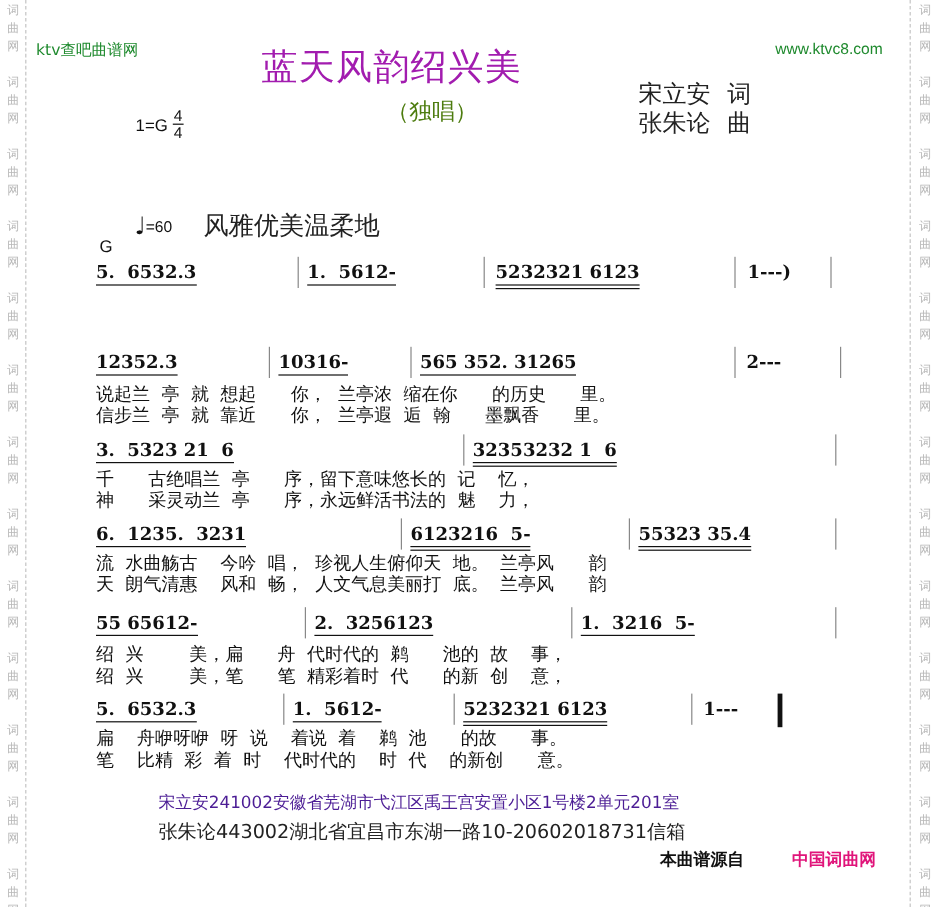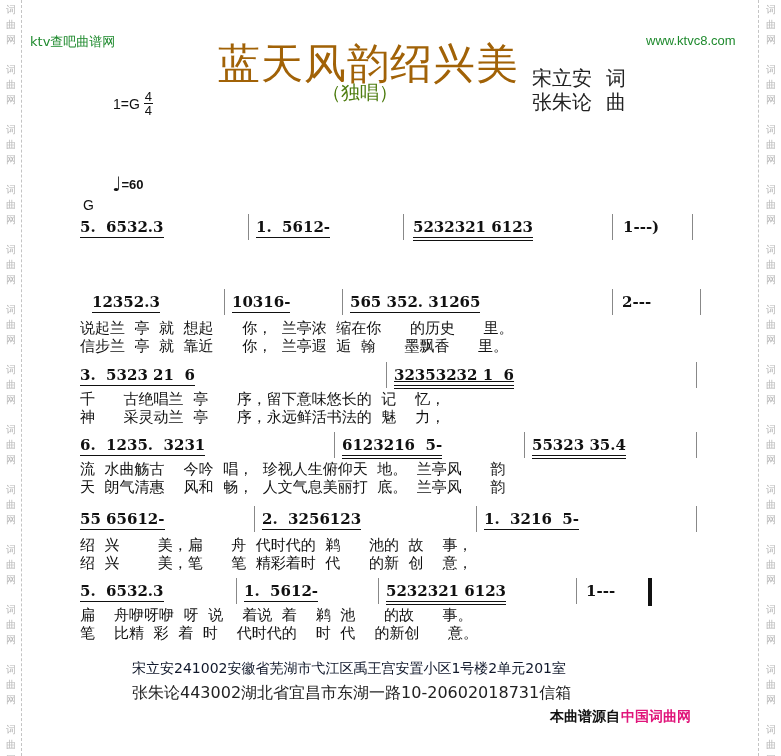--- a/index.html
+++ b/index.html
@@ -14,49 +14,49 @@
   }
   .margin-col .grp { margin-bottom: 15px; display: flex; flex-direction: column; align-items: center; }
   .margin-left { left: 2px; }
   .margin-right { left: 762px; }
   .vline { position: absolute; top: 0; height: 756px; border-left: 1px dashed #c4c4c4; }
   .vline-left { left: 21px; }
   .vline-right { left: 758px; }
 
   .site-left { position: absolute; left: 30px; top: 33px; font-size: 13px; color: #1f8a2e; }
   .site-right { position: absolute; left: 646px; top: 33px; font-size: 13px; color: #1f8a2e; font-family: "Liberation Sans", sans-serif; }
-  .title { position: absolute; left: 218px; top: 36px; font-size: 42px; font-family: "DejaVu Serif", serif; color: #a16207; letter-spacing: 1px; }
+  .title { position: absolute; left: 218px; top: 36px; font-size: 30px; font-family: "DejaVu Serif", serif; color: #a21caf; letter-spacing: 1px; }
   .subtitle { position: absolute; left: 322px; top: 80px; font-size: 19px; font-family: "DejaVu Serif", serif; color: #4d7c0f; }
   .credits { position: absolute; left: 532px; top: 66px; font-size: 20px; font-family: "DejaVu Serif", serif; line-height: 24px; color: #222; }
   .credits .row span { display: inline-block; }
   .credits .role { margin-left: 14px; }
   .key { position: absolute; left: 113px; top: 90px; font-size: 14px; font-family: "Liberation Sans", sans-serif; display: flex; align-items: center; }
   .frac { display: inline-flex; flex-direction: column; align-items: center; margin-left: 4px; line-height: 13px; font-size: 13px; }
   .frac .num { border-bottom: 1px solid #111; padding: 0 1px; }
 
   .tempo { position: absolute; left: 112px; top: 174px; display: flex; align-items: center; }
   .tempo .note { font-size: 20px; line-height: 20px; }
-  .tempo .bpm { font-size: 13px; font-family: "Liberation Sans", sans-serif; margin-right: 26px; font-weight: bold; }
+  .tempo .bpm { font-size: 13px; font-family: "Liberation Sans", sans-serif; margin-right: 26px; }
   .tempo .expr { font-size: 21px; font-family: "DejaVu Sans", sans-serif; color: #222; }
   .chord { position: absolute; left: 83px; top: 197px; font-size: 14px; font-family: "Liberation Sans", sans-serif; }
 
   .staff { position: absolute; left: 80px; width: 610px; }
   .seg { position: absolute; top: 0; white-space: pre; font-family: "DejaVu Serif", serif; font-weight: bold; font-size: 15px; }
   .seg.u1 { border-bottom: 1.5px solid #111; padding-bottom: 1px; }
   .seg.u2 { border-bottom: 4px double #111; padding-bottom: 1px; }
   .bar { position: absolute; top: -4px; width: 1px; height: 26px; background: #888; }
   .bar.final { width: 4px; background: #111; height: 28px; }
   .lyr {
     position: absolute; left: 0; white-space: pre;
     font-family: "DejaVu Serif", serif; font-size: 15px; color: #111; letter-spacing: 0px;
   }
-  .footer1 { position: absolute; left: 132px; top: 660px; font-size: 14px; color: #0f172a; }
+  .footer1 { position: absolute; left: 132px; top: 660px; font-size: 14px; color: #4c1d95; }
   .footer2 { position: absolute; left: 132px; top: 683px; font-size: 16px; color: #222; }
   .source { position: absolute; left: 550px; top: 708px; font-size: 14px; font-weight: bold; color: #111; }
-  .source-site { position: absolute; left: 621px; top: 708px; font-size: 14px; font-weight: bold; color: #e0147a; }
+  .source-site { position: absolute; left: 660px; top: 708px; font-size: 14px; font-weight: bold; color: #e0147a; }
 </style>
 </head>
 <body>
 
 <div class="margin-col margin-left" id="wm-left" style="padding-top: 2px;">
     <div class="grp">
       <span>词</span>
       <span>曲</span>
       <span>网</span>
     </div>
@@ -203,51 +203,52 @@
   <span>1=G</span>
   <span class="frac">
     <span class="num">4</span>
     <span class="den">4</span>
   </span>
 </div>
 
 <div class="tempo">
   <span class="note">♩</span>
   <span class="bpm">=60</span>
+  <span class="expr">风雅优美温柔地</span>
 </div>
 <div class="chord">G</div>
 
 <div class="staff" style="top:218px;">
   <span class="seg u1" style="left:0px;">5.  6532.3</span>
   <div class="bar" style="left:168px;"></div>
   <span class="seg u1" style="left:176px;">1.  5612-</span>
   <div class="bar" style="left:323px;"></div>
   <span class="seg u2" style="left:333px;">5232321 6123</span>
   <div class="bar" style="left:532px;"></div>
   <span class="seg" style="left:543px;">1---)</span>
   <div class="bar" style="left:612px;"></div>
 </div>
 
 <div class="staff" style="top:293px;">
-  <span class="seg u1" style="left:0px;margin-left:12px;">12352.3</span>
+  <span class="seg u1" style="left:0px;">12352.3</span>
   <div class="bar" style="left:144px;"></div>
   <span class="seg u1" style="left:152px;">10316-</span>
   <div class="bar" style="left:262px;"></div>
   <span class="seg u1" style="left:270px;">565 352. 31265</span>
   <div class="bar" style="left:532px;"></div>
   <span class="seg" style="left:542px;">2---</span>
   <div class="bar" style="left:620px;"></div>
   <div class="lyr" style="top:26px;">说起兰  亭  就  想起      你，  兰亭浓  缩在你      的历史      里。</div>
   <div class="lyr" style="top:44px;">信步兰  亭  就  靠近      你，  兰亭遐  逅  翰      墨飘香      里。</div>
 </div>
 
 <div class="staff" style="top:366px;">
   <span class="seg u1" style="left:0px;">3.  5323 21  6</span>
   <div class="bar" style="left:306px;"></div>
-  <span class="seg u2" style="left:314px;text-decoration:underline;">32353232 1  6</span>
+  <span class="seg u2" style="left:314px;">32353232 1  6</span>
   <div class="bar" style="left:616px;"></div>
   <div class="lyr" style="top:24px;">千      古绝唱兰  亭      序，留下意味悠长的  记    忆，</div>
   <div class="lyr" style="top:42px;">神      采灵动兰  亭      序，永远鲜活书法的  魅    力，</div>
 </div>
 
 <div class="staff" style="top:436px;">
   <span class="seg u1" style="left:0px;">6.  1235.  3231</span>
   <div class="bar" style="left:254px;"></div>
   <span class="seg u2" style="left:262px;">6123216  5-</span>
   <div class="bar" style="left:444px;"></div>

